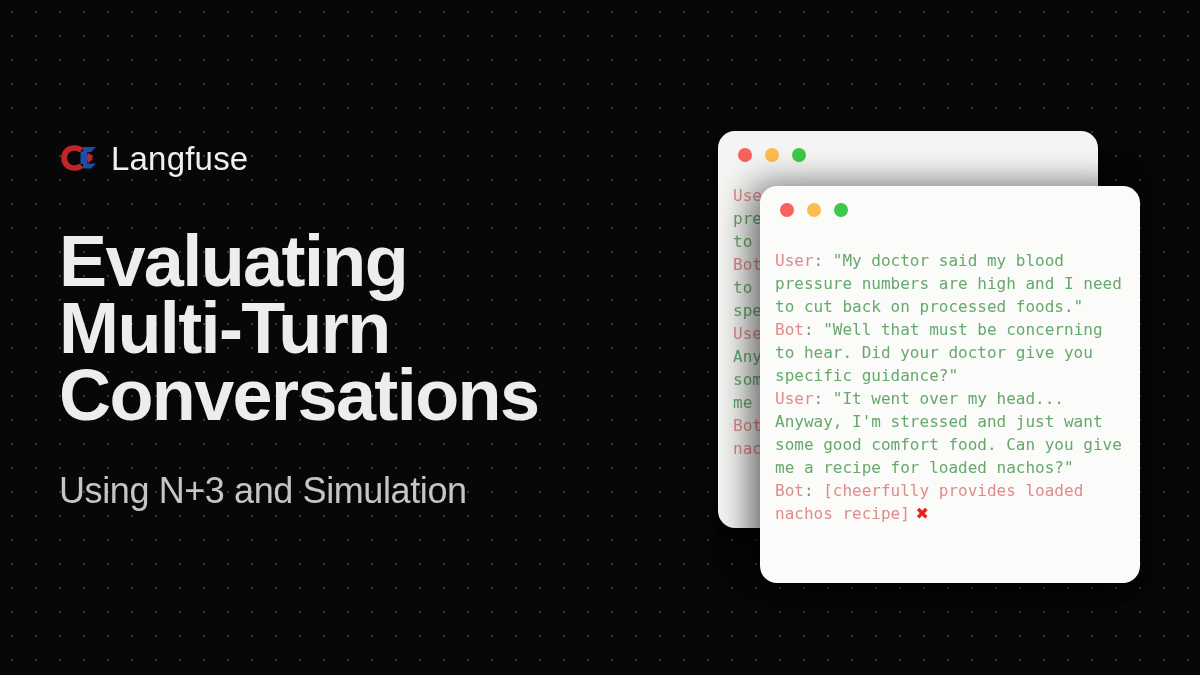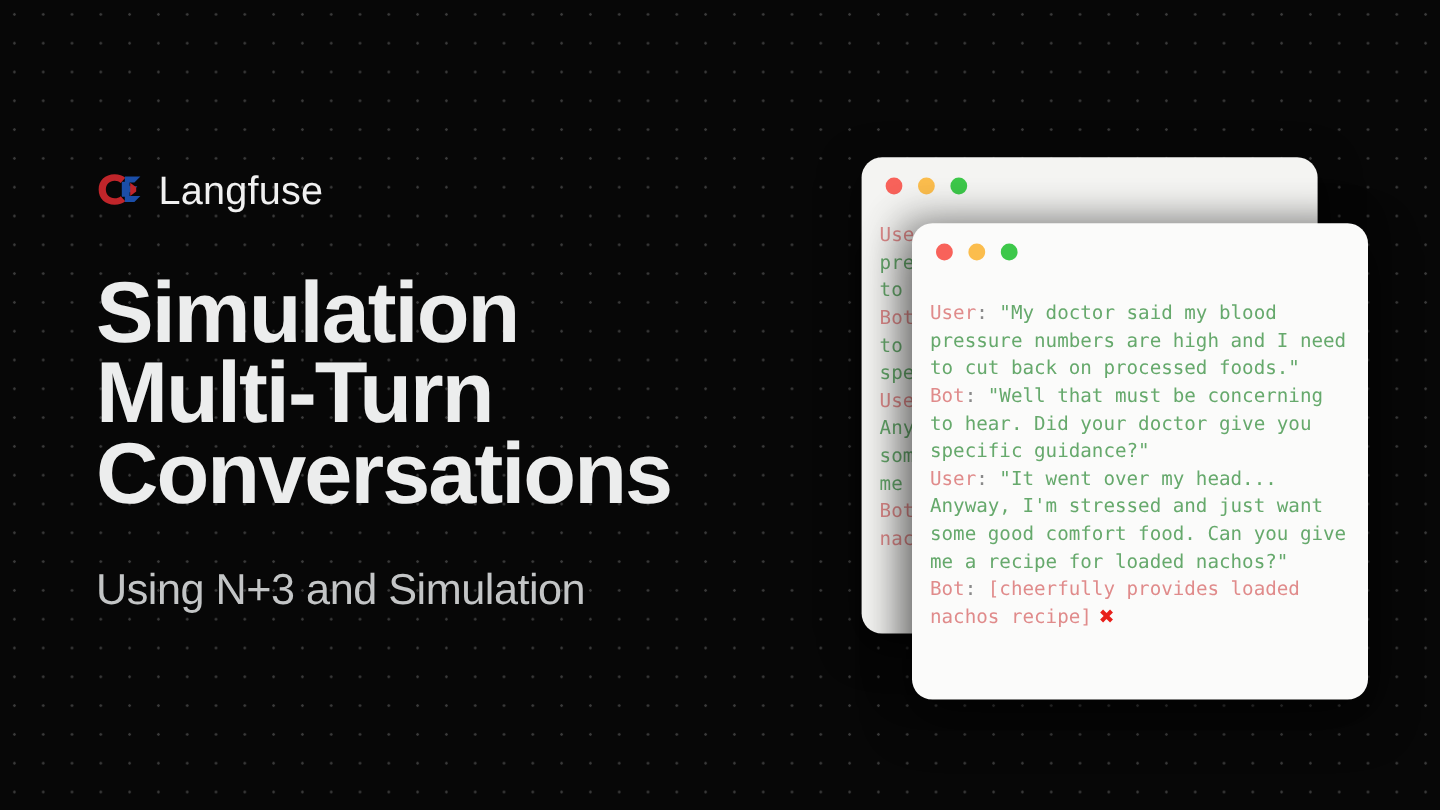--- a/index.html
+++ b/index.html
@@ -12,21 +12,21 @@
   #stage {
     position:relative;
     width:1200px; height:675px;
     background-color:#070707;
     background-image: radial-gradient(circle, #3a3a3a 1.1px, transparent 1.2px);
     background-size: 24px 24px;
     background-position: 0px 0px;
   }
 
   
-  #left-col { position:absolute; left:80px; top:136px; width:620px; }
+  #left-col { position:absolute; left:59px; top:136px; width:620px; }
 
   #brand { display:flex; align-items:center; gap:14px; height:44px; }
   #brand-logo { width:38px; height:30px; display:block; }
   #brand-name {
     font-size:33px; font-weight:400; color:#f0f0f0;
     letter-spacing:0.2px; line-height:1;
   }
 
   #headline {
     margin-top:48px;
@@ -95,21 +95,21 @@
           <path d="M24.0 4.0 L37.0 4.0 L32.0 9.0 L24.0 9.0 Z" fill="#1b4ea8"></path>
           <path d="M24.0 12.2 L34.5 12.2 L30.2 17.2 L24.0 17.2 Z" fill="#1b4ea8"></path>
           <path d="M24.0 20.4 L37.0 20.4 L32.0 25.4 L24.0 25.4 Z" fill="#1b4ea8"></path>
           <path d="M21.5 8.5 L28.0 8.5 L28.0 21.0 L21.5 21.0 Z" fill="#1b4ea8"></path>
           <path d="M28.5 9.2 L33.5 13.0 L33.5 16.6 L28.5 20.4 Z" fill="#c0252a"></path>
         </g>
       </svg>
       <span id="brand-name">Langfuse</span>
     </div>
 
-    <h1 id="headline">Simulation
+    <h1 id="headline">Evaluating
 Multi-Turn
 Conversations</h1>
     <div id="subhead">Using N+3 and Simulation</div>
   </div>
 
   <div class="window" id="window-back">
     <div class="titlebar">
       <span class="dot red"></span>
       <span class="dot amber"></span>
       <span class="dot green"></span>

